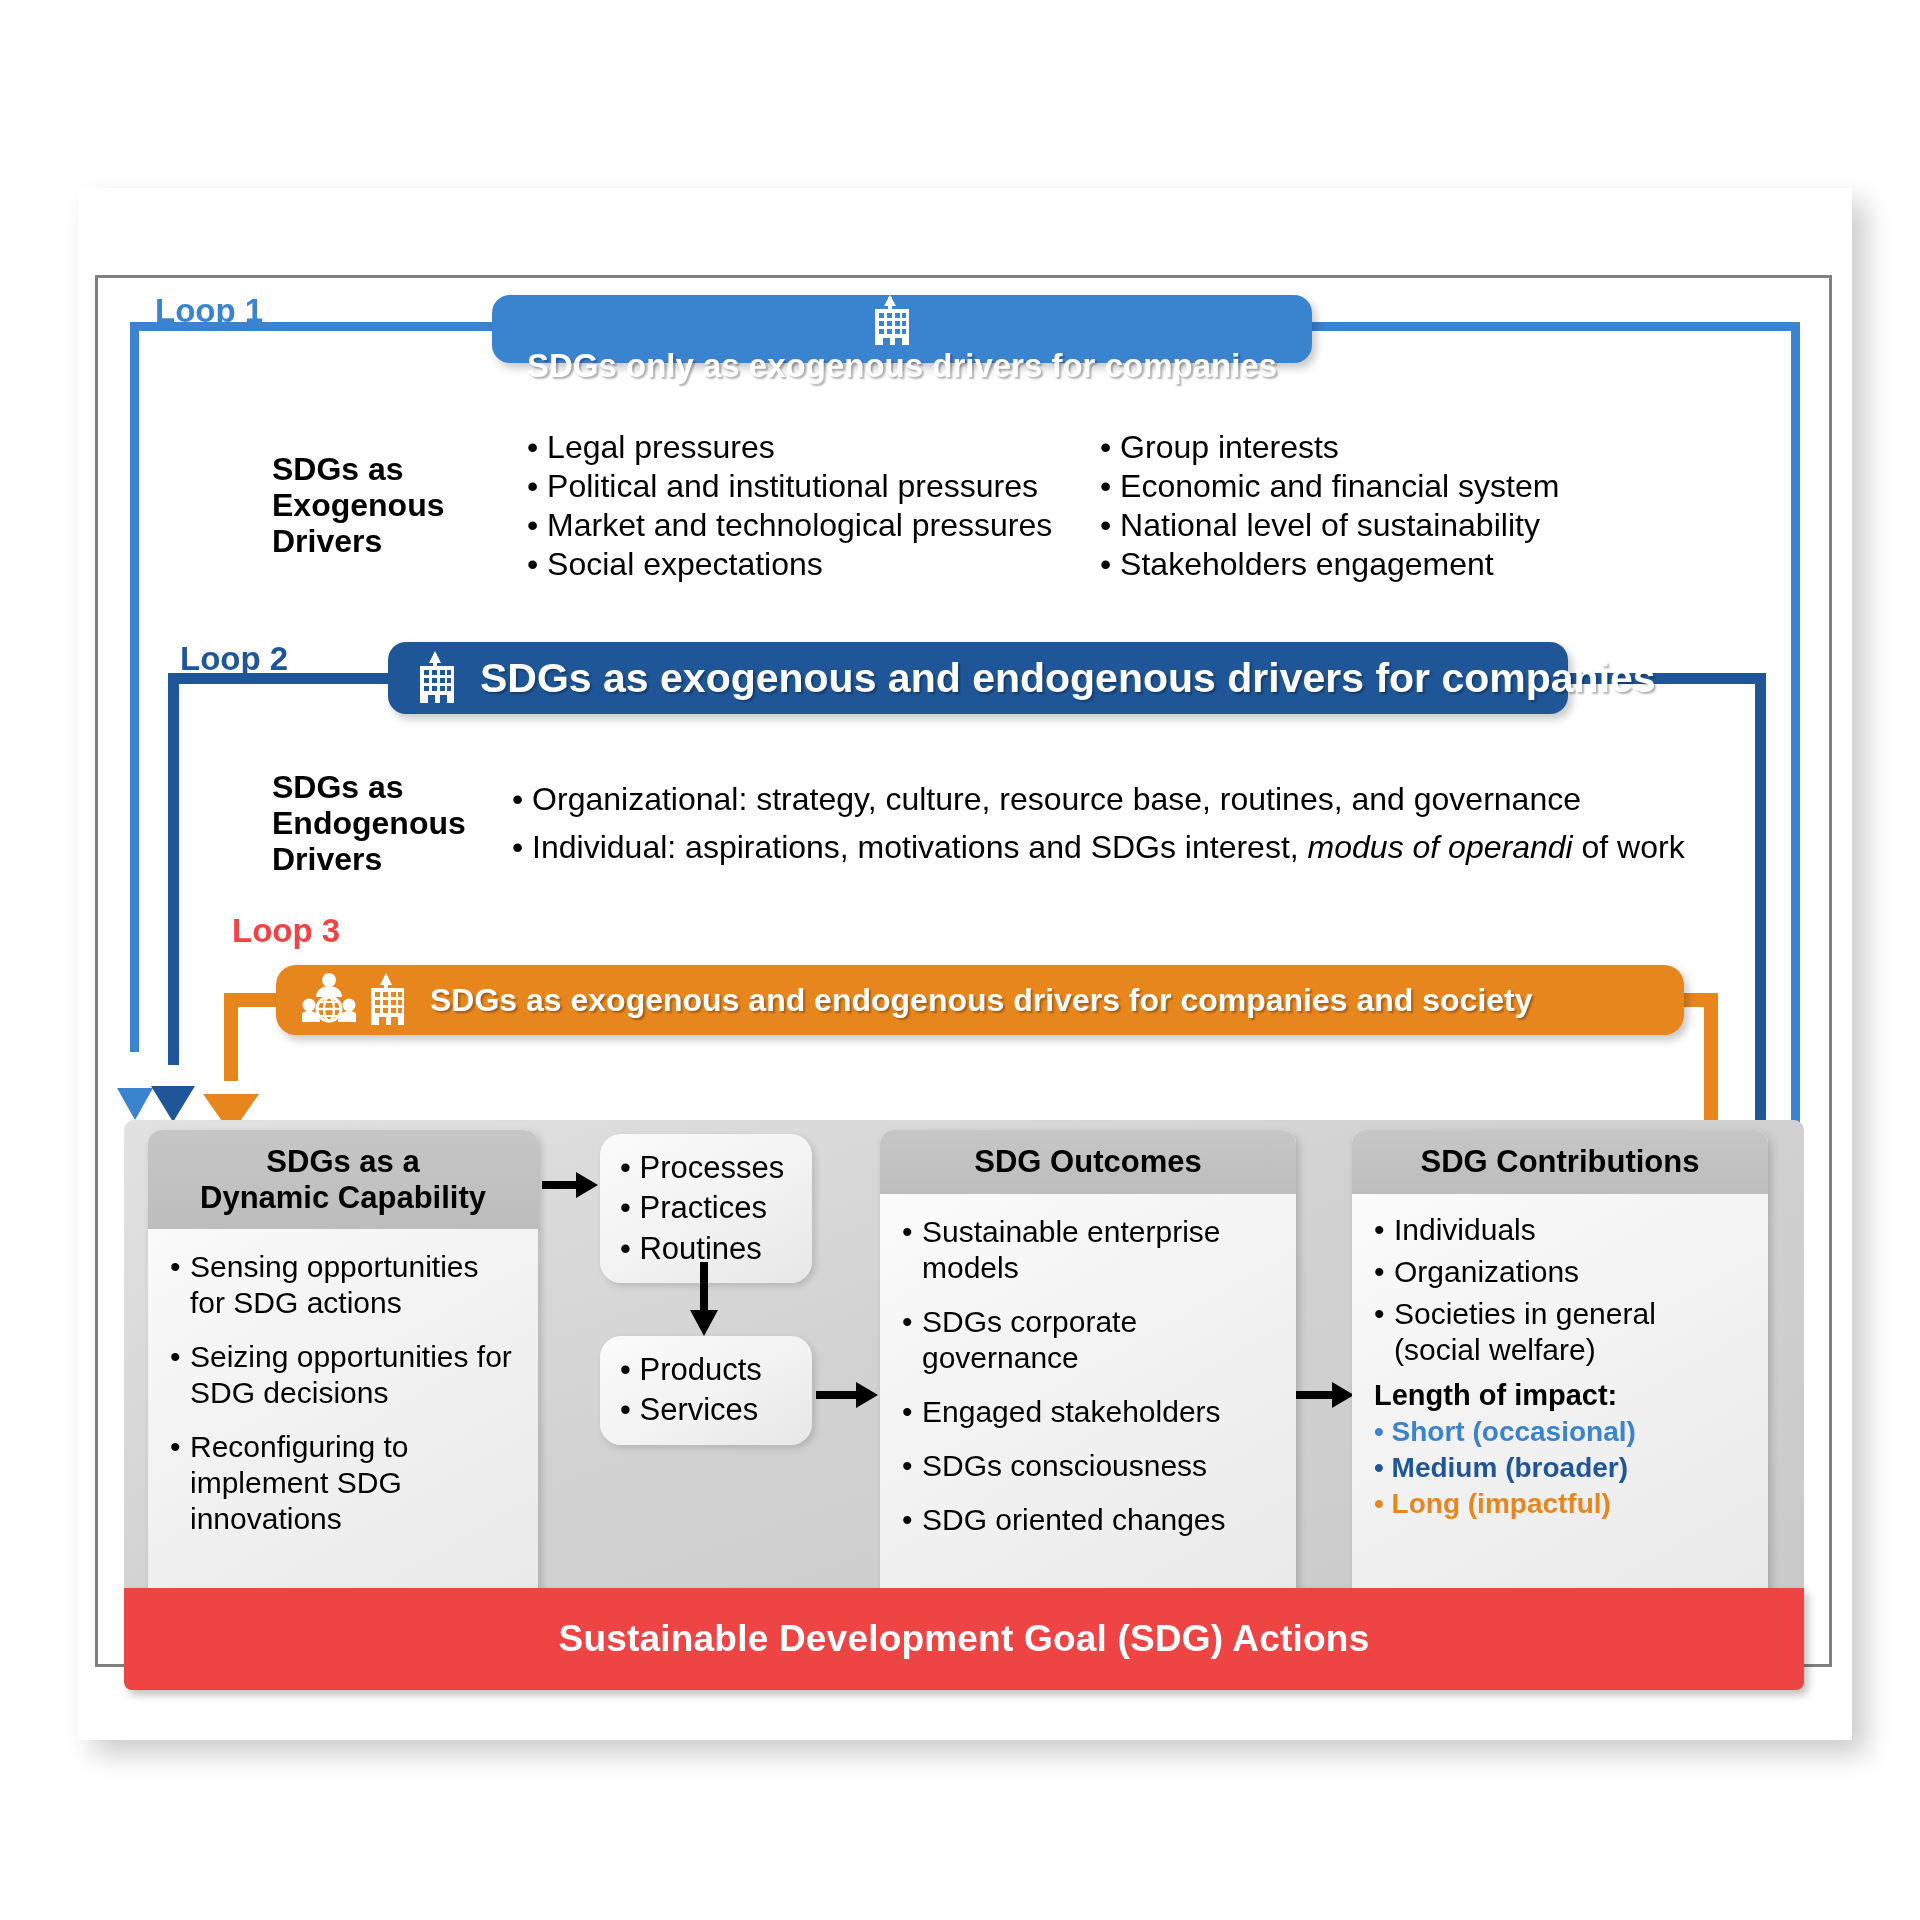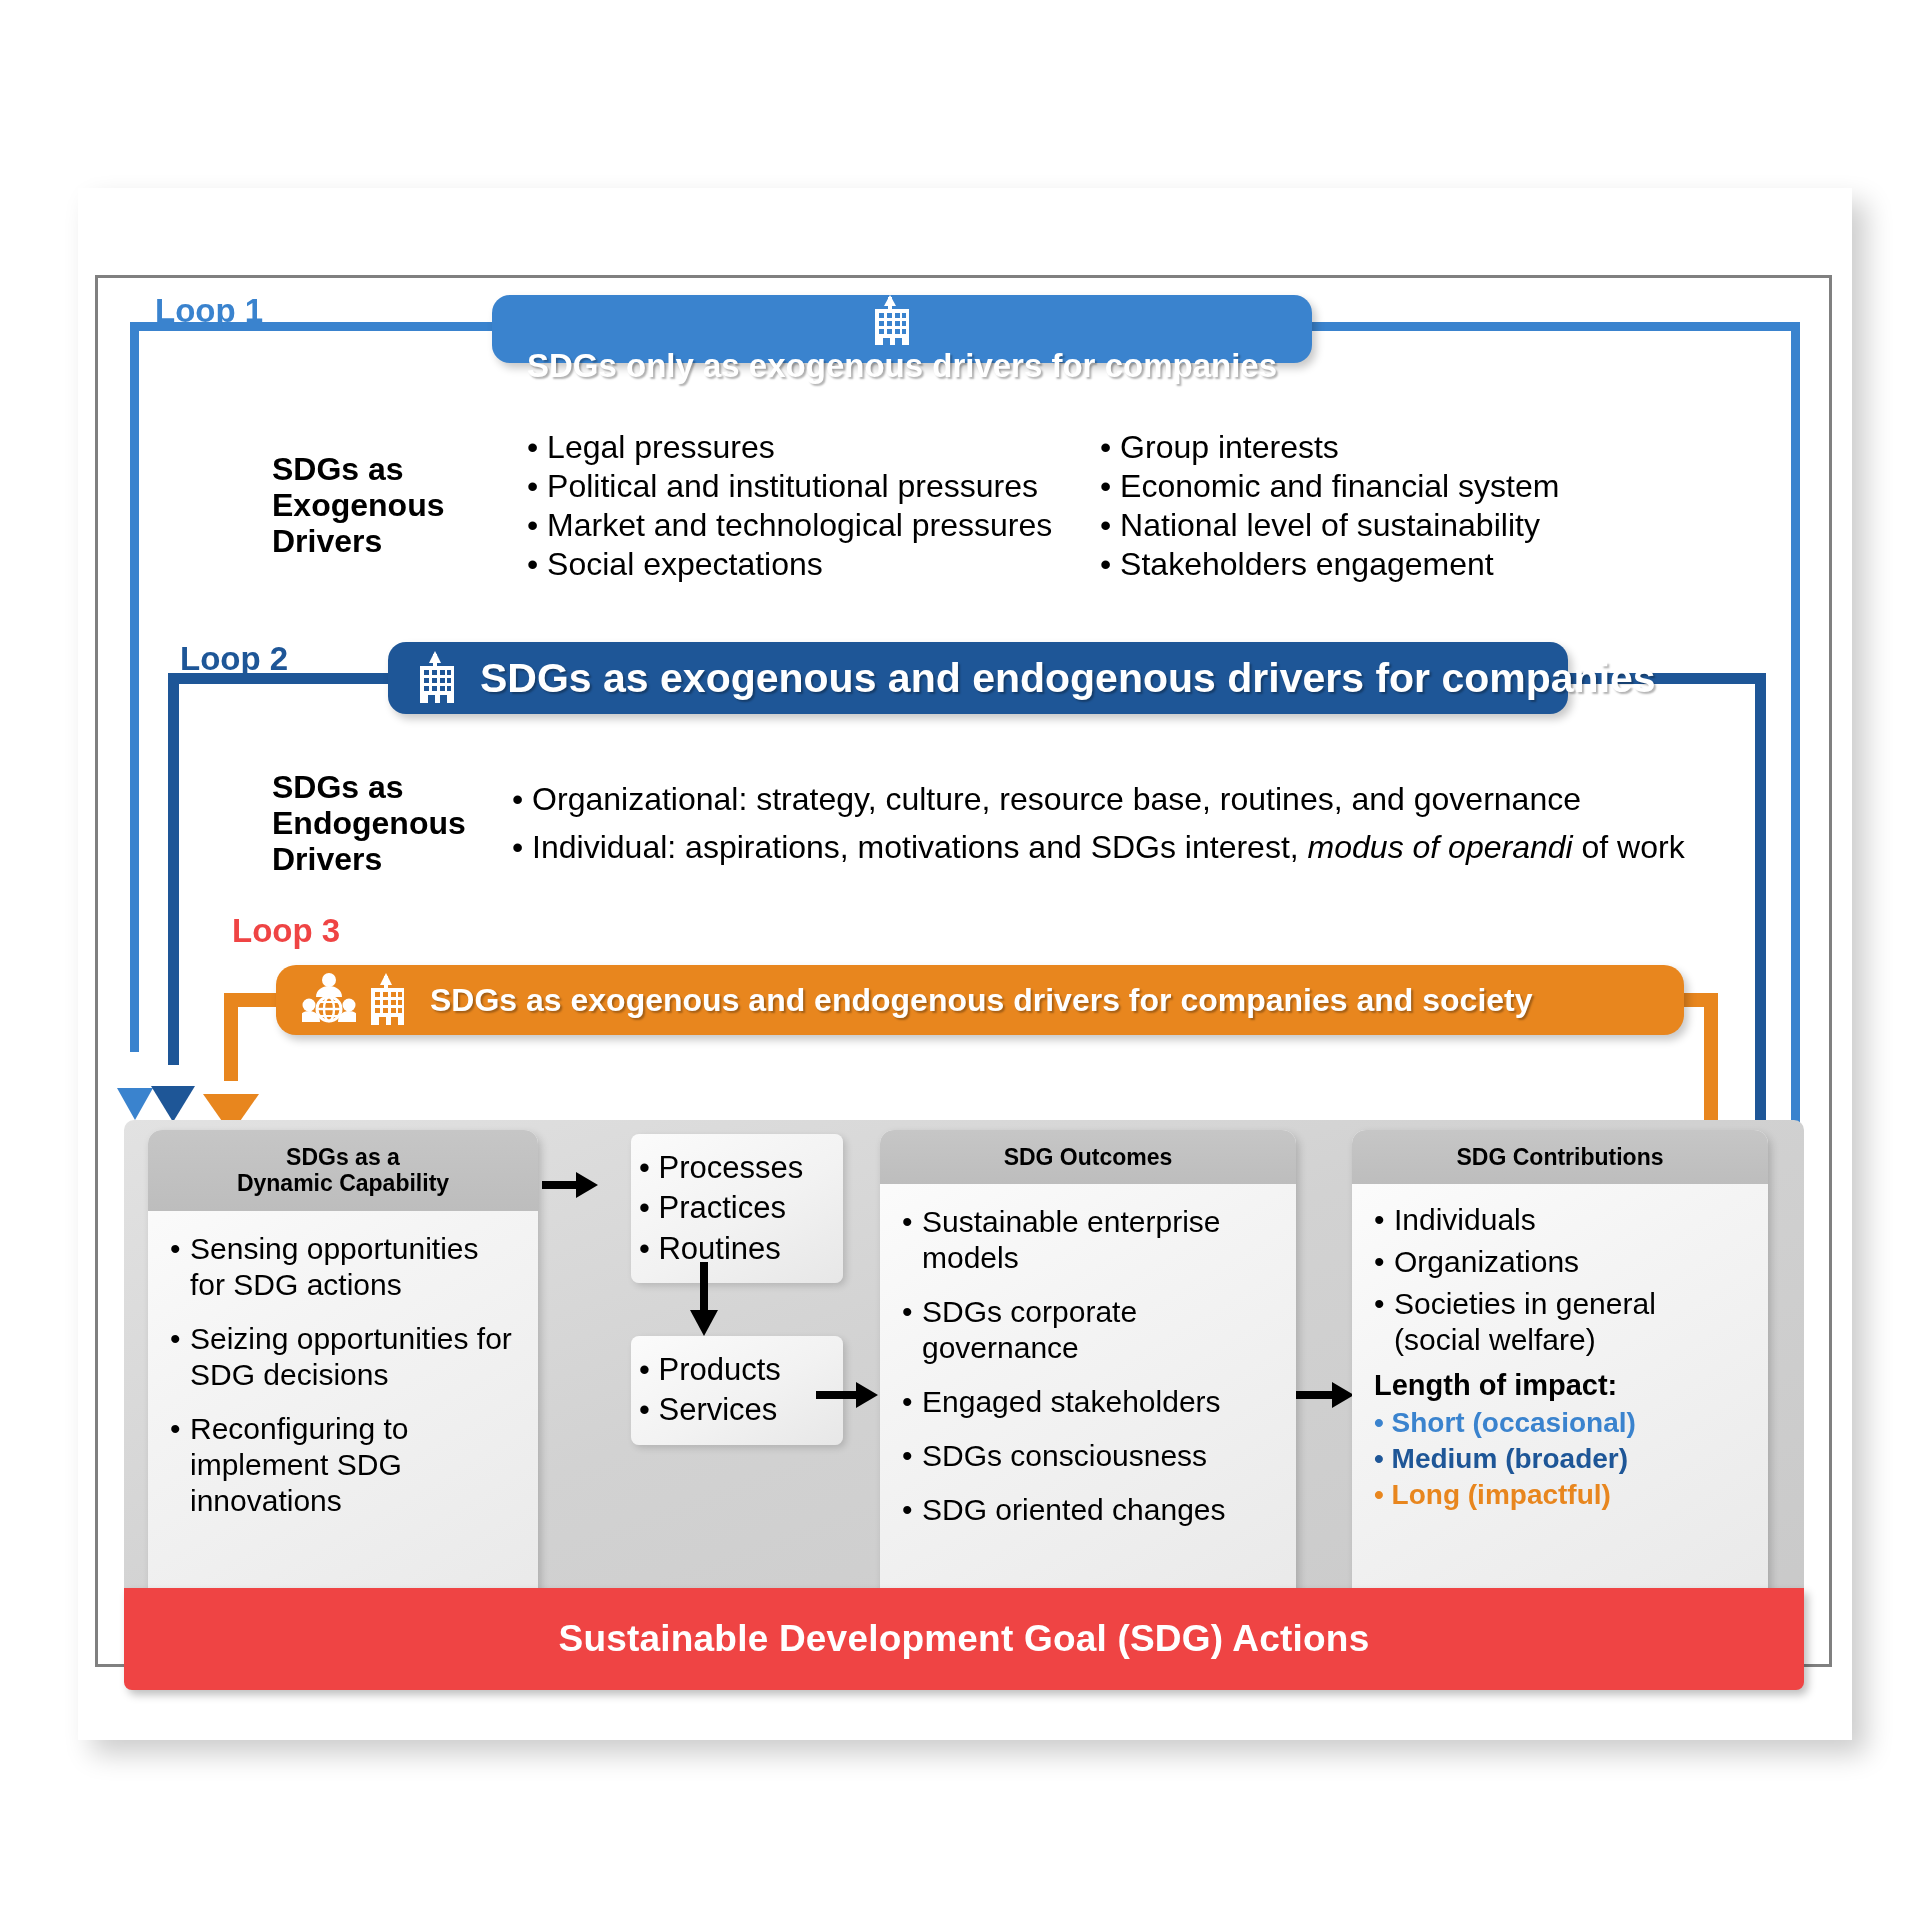--- a/index.html
+++ b/index.html
@@ -95,38 +95,38 @@
   
   .box {
     position: absolute;
     background: linear-gradient(150deg,#fdfdfd 0%,#f4f4f4 40%,#e9e9e9 100%);
     border-radius: 14px;
     box-shadow: 3px 4px 8px rgba(0,0,0,0.18);
     overflow: hidden;
   }
   .box .bhead {
     background: linear-gradient(180deg,#c6c6c6 0%,#bdbdbd 100%);
-    text-align: center; font-weight: bold; font-size: 23px;
+    text-align: center; font-weight: bold; font-size: 31px;
     padding: 14px 6px; line-height: 1.15; color:#000;
   }
   .box .bbody { padding: 20px 20px 10px 22px; font-size: 30px; line-height:1.2; }
   .box .bbody .li { display:flex; margin-bottom: 18px; }
   .box .bbody .li .bul { width: 20px; flex: 0 0 20px; }
 
   #boxDC  { left: 148px;  top: 1130px; width: 390px; height: 482px; }
   #boxOut { left: 880px;  top: 1130px; width: 416px; height: 482px; }
   #boxCon { line-height:1.2; left: 1352px; top: 1130px; width: 416px; height: 482px; }
 
   .minibox {
     position: absolute;
     background: linear-gradient(150deg,#fbfbfb 0%,#f2f2f2 55%,#e7e7e7 100%);
-    border-radius: 8px;
+    border-radius: 21px;
     box-shadow: 3px 3px 7px rgba(0,0,0,0.15);
-    padding: 14px 8px;
-    font-size: 31px; line-height: 1.3; margin-left: 31px;
+    padding: 14px 20px;
+    font-size: 31px; line-height: 1.3;
   }
   #miniA { left: 600px; top: 1134px; width: 212px; }
   #miniB { left: 600px; top: 1336px; width: 212px; }
   .minibox div { white-space: nowrap; }
 
   
   .impacttitle { font-weight: bold; font-size: 29px; margin: 4px 0 2px 0; }
   .impactitem { font-weight: bold; font-size: 28px; line-height: 1.28; }
 
   

